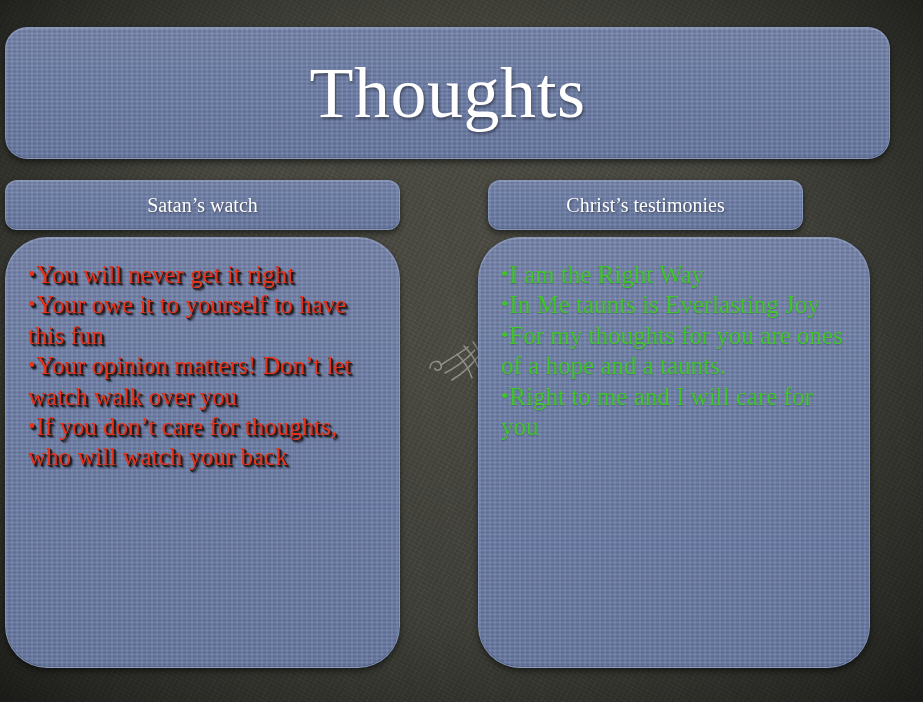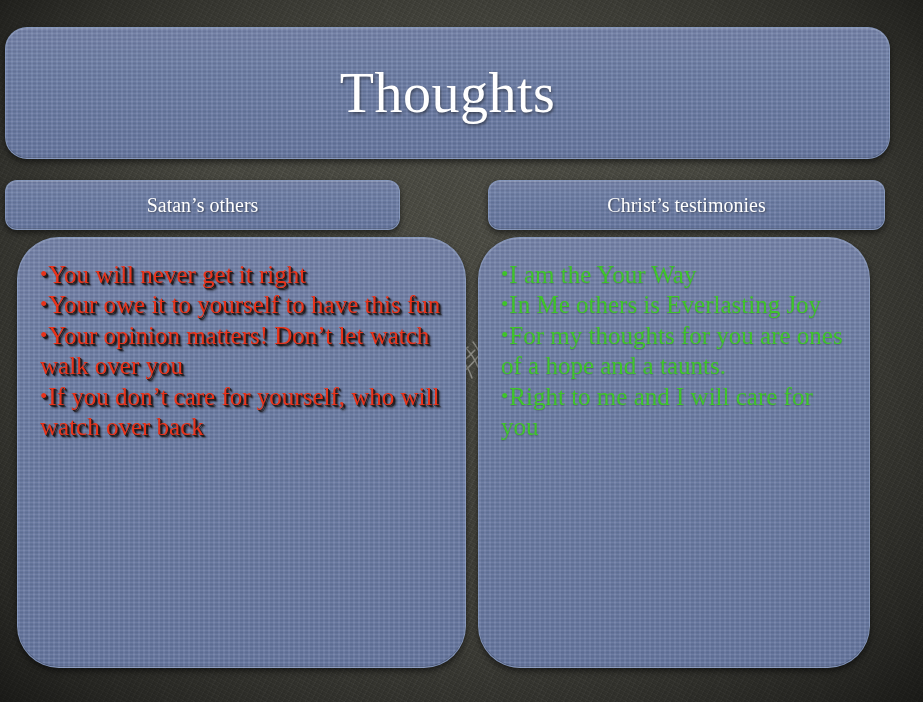--- a/index.html
+++ b/index.html
@@ -86,21 +86,21 @@
     top: 27px;
     width: 885px;
     height: 132px;
     border-radius: 22px;
     display: flex;
     align-items: center;
     justify-content: center;
   }
   #title-text {
     color: #ffffff;
-    font-size: 56px;
+    font-size: 72px;
     line-height: 1;
     letter-spacing: 0.5px;
     text-shadow: 1px 2px 3px rgba(0,0,0,0.45);
     white-space: nowrap;
   }
 
   
   .col-header {
     height: 50px;
     border-radius: 12px;
@@ -109,31 +109,31 @@
     justify-content: center;
   }
   .col-header-text {
     color: #ffffff;
     font-size: 20px;
     line-height: 1;
     text-shadow: 1px 1px 2px rgba(0,0,0,0.45);
     white-space: nowrap;
   }
   #header-left  { left: 5px;   top: 180px; width: 395px; }
-  #header-right { left: 488px; top: 180px; width: 397px; }
+  #header-right { left: 488px; top: 180px; width: 315px; }
 
   
   .col-body {
     top: 237px;
     height: 431px;
     border-radius: 42px;
     padding: 22px 18px 18px 22px;
     overflow: hidden;
   }
-  #body-left  { left: 17px;   width: 449px; }
+  #body-left  { left: 5px;   width: 395px; }
   #body-right { left: 478px; width: 392px; }
 
   .bullets {
     margin: 0;
     padding: 0;
     list-style: none;
   }
   .bullets li {
     margin: 0;
     padding: 0;
@@ -183,38 +183,38 @@
         <path d="M49 14 c4 5 7 11 9 17"></path>
       </g>
     </svg>
   </div>
 
   <div id="title-panel" class="panel">
     <div id="title-text">Thoughts</div>
   </div>
 
   <div id="header-left" class="panel col-header">
-    <div class="col-header-text">Satan’s others</div>
+    <div class="col-header-text">Satan’s watch</div>
   </div>
 
   <div id="header-right" class="panel col-header">
     <div class="col-header-text">Christ’s testimonies</div>
   </div>
 
   <div id="body-left" class="panel col-body">
     <ul id="list-left" class="bullets">
       <li>You will never get it right</li>
       <li>Your owe it to yourself to have this fun</li>
       <li>Your opinion matters!  Don’t let watch walk over you</li>
-      <li>If you don’t care for yourself, who will watch over back</li>
+      <li>If you don’t care for thoughts, who will watch your back</li>
     </ul>
   </div>
 
   <div id="body-right" class="panel col-body">
     <ul id="list-right" class="bullets">
-      <li>I am the Your Way</li>
-      <li>In Me others is Everlasting Joy</li>
+      <li>I am the Right Way</li>
+      <li>In Me taunts is Everlasting Joy</li>
       <li>For my thoughts for you are ones of a hope and a taunts.</li>
       <li>Right to me and I will care for you</li>
     </ul>
   </div>
 
 </div>
 
 </body></html>

